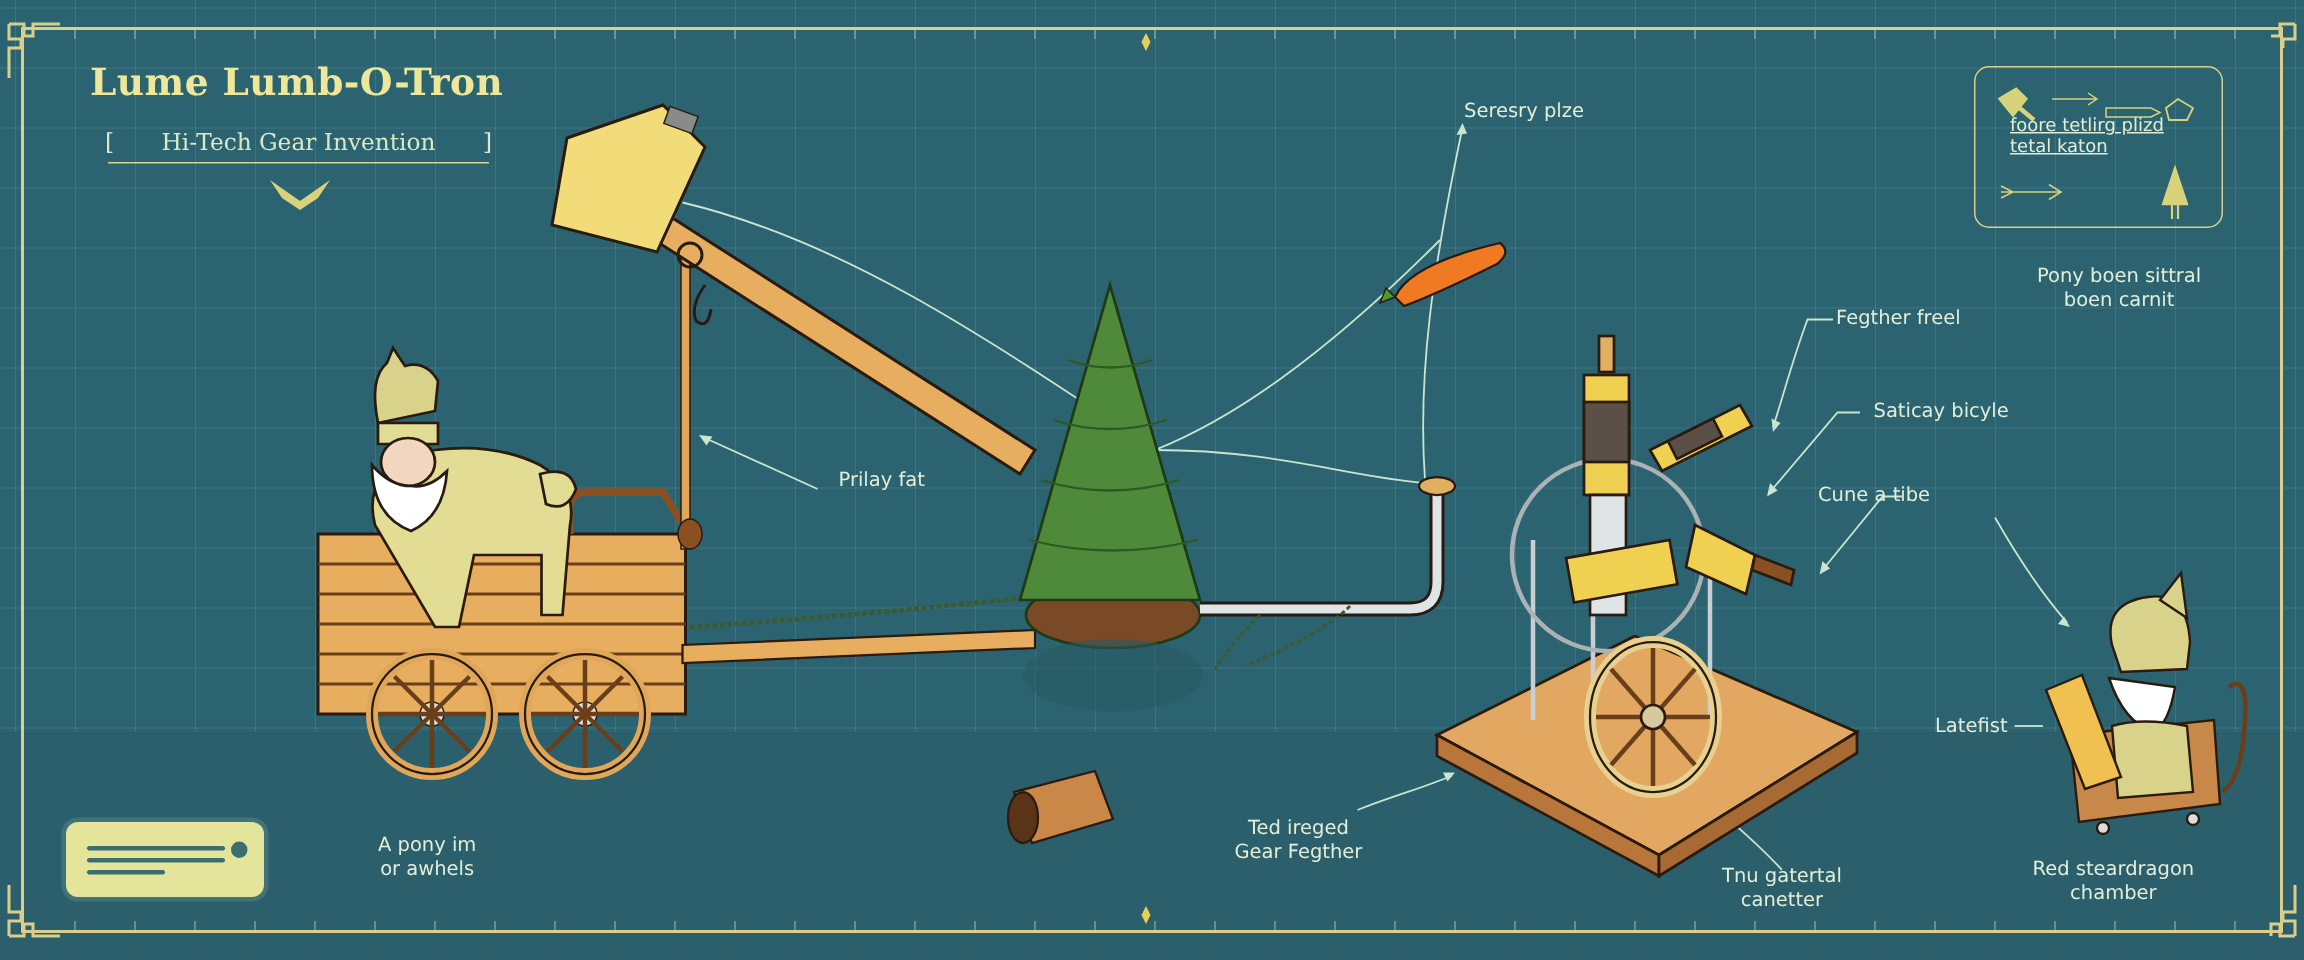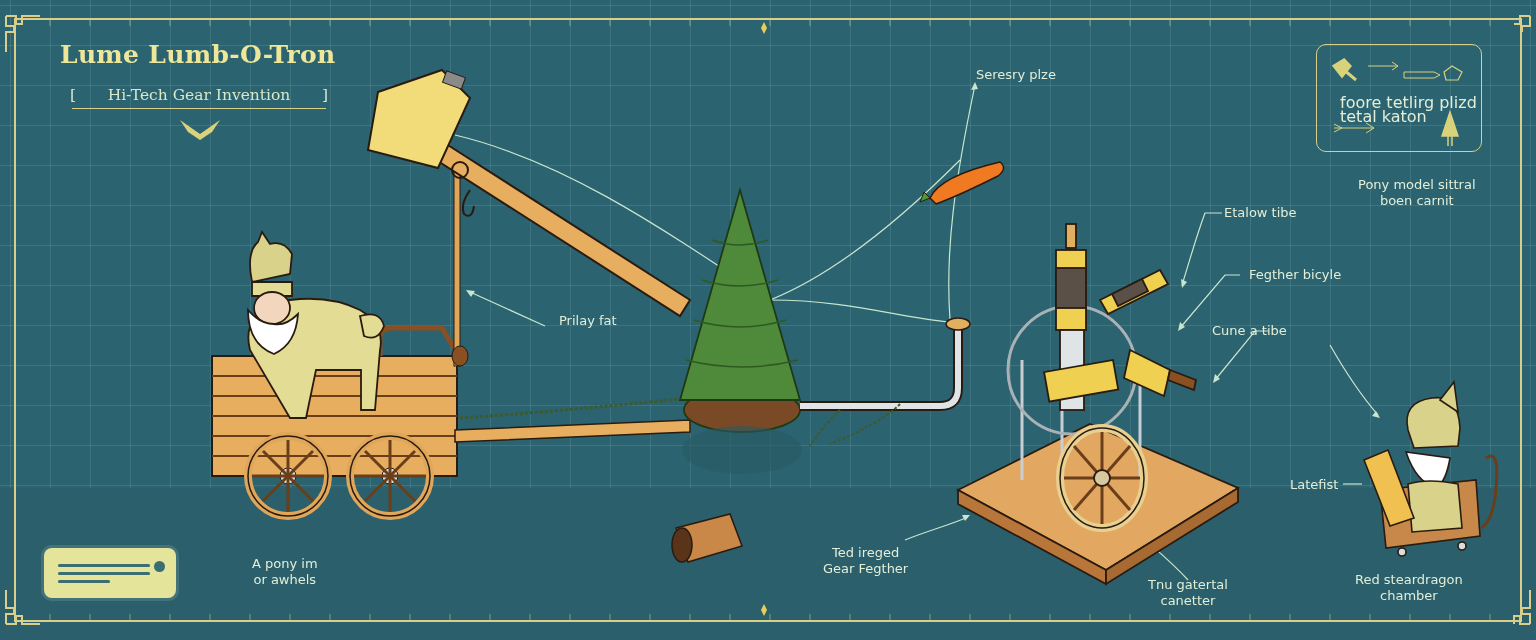--- a/index.html
+++ b/index.html
@@ -17,21 +17,21 @@
   .title { position: absolute; left: 60px; top: 40px; font-family: "DejaVu Serif", serif;
     font-size: 25px; font-weight: bold; color: #eee79a; letter-spacing: 0.3px; }
   .subtitle { position: absolute; left: 72px; top: 86px; width: 254px; font-family: "DejaVu Serif", serif;
     font-size: 15.5px; color: #d8e8c8; text-align: center; border-bottom: 1.5px solid #d9d28f;
     padding-bottom: 4px; }
   .subtitle .brk { position: absolute; top: 0; color: #d8e8c8; }
   .lbl { position: absolute; font-size: 13px; color: #e2eed7; line-height: 16px; white-space: nowrap; text-align: center; }
   .lbl.center { text-align: center; }
   .legend-box { position: absolute; left: 1316px; top: 44px; width: 166px; height: 108px;
     border: 1.5px solid #d9cf8a; border-radius: 10px; }
-  .legend-text { position: absolute; left: 1340px; top: 96px; font-size: 16px; color: #e2eed7; line-height: 14px; }
+  .legend-text { position: absolute; left: 1340px; top: 76px; font-size: 12px; color: #e2eed7; line-height: 14px; text-decoration: underline; }
   .note-tag { position: absolute; left: 48px; top: 535px; font-size: 13px; color: #cfe0c6; margin-top: 32px; }
   .note-card { position: absolute; left: 44px; top: 548px; width: 132px; height: 50px;
     background: #e4e49a; border-radius: 8px; box-shadow: 0 0 0 3px rgba(180,210,200,0.18); }
   .note-card .line { position: absolute; height: 3px; background: #3b6e70; border-radius: 2px; }
   .note-card .dot { position: absolute; left: 110px; top: 13px; width: 11px; height: 11px; border-radius: 50%; background: #3b6e70; }
 </style>
 </head>
 <body>
 
 <div class="canvas">
@@ -230,25 +230,25 @@
 
   <div class="legend-box"></div>
   <div class="legend-text">
     <div>foore tetlirg plizd</div>
     <div>tetal katon</div>
   </div>
 
   <div class="lbl" style="left:976px; top:67px;">Seresry plze</div>
   <div class="lbl" style="left:523px; top:313px;margin-left:36px;">Prilay fat</div>
   <div class="lbl" style="left:1358px; top:177px;">
-    <div>Pony model sittral</div>
+    <div>Pony boen sittral</div>
     <div>boen carnit</div>
   </div>
-  <div class="lbl" style="left:1224px; top:205px;">Etalow tibe</div>
-  <div class="lbl" style="left:1249px; top:267px;">Fegther bicyle</div>
+  <div class="lbl" style="left:1224px; top:205px;">Fegther freel</div>
+  <div class="lbl" style="left:1249px; top:267px;">Saticay bicyle</div>
   <div class="lbl" style="left:1212px; top:323px;">Cune a tibe</div>
   <div class="lbl" style="left:1290px; top:477px;">Latefist</div>
   <div class="lbl center" style="left:252px; top:556px;">
     <div>A pony im</div>
     <div>or awhels</div>
   </div>
   <div class="lbl center" style="left:823px; top:545px;">
     <div>Ted ireged</div>
     <div>Gear Fegther</div>
   </div>

